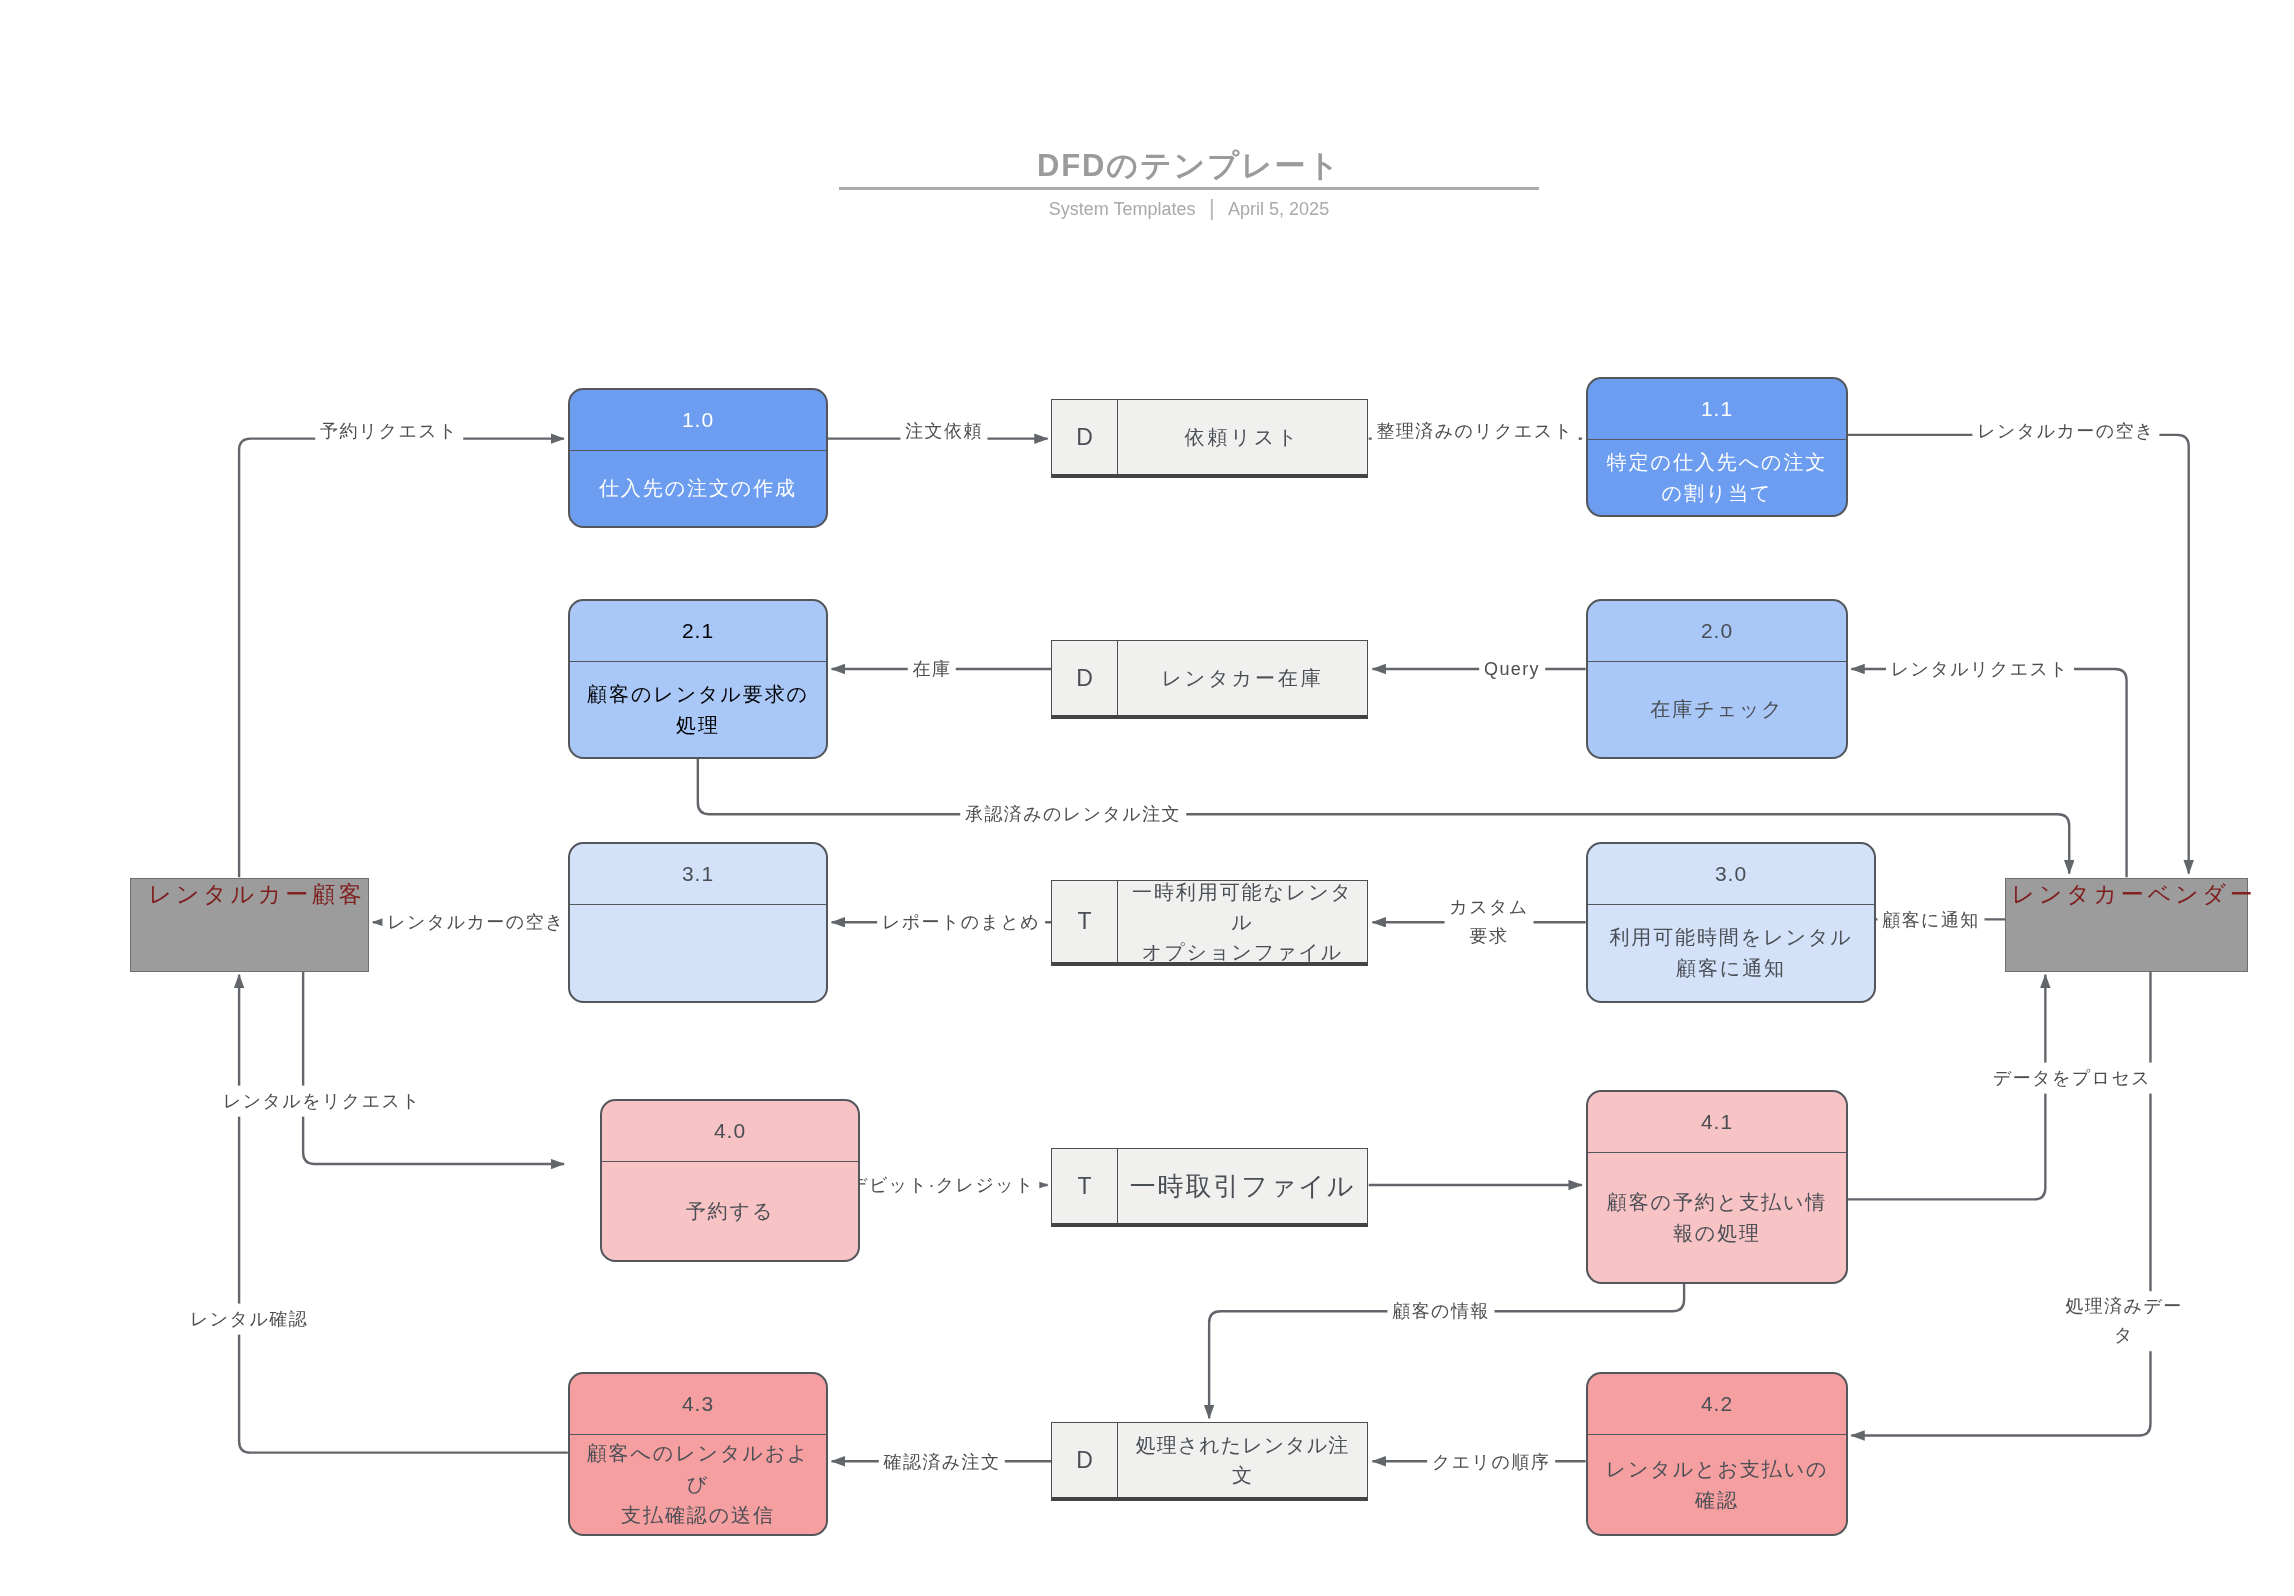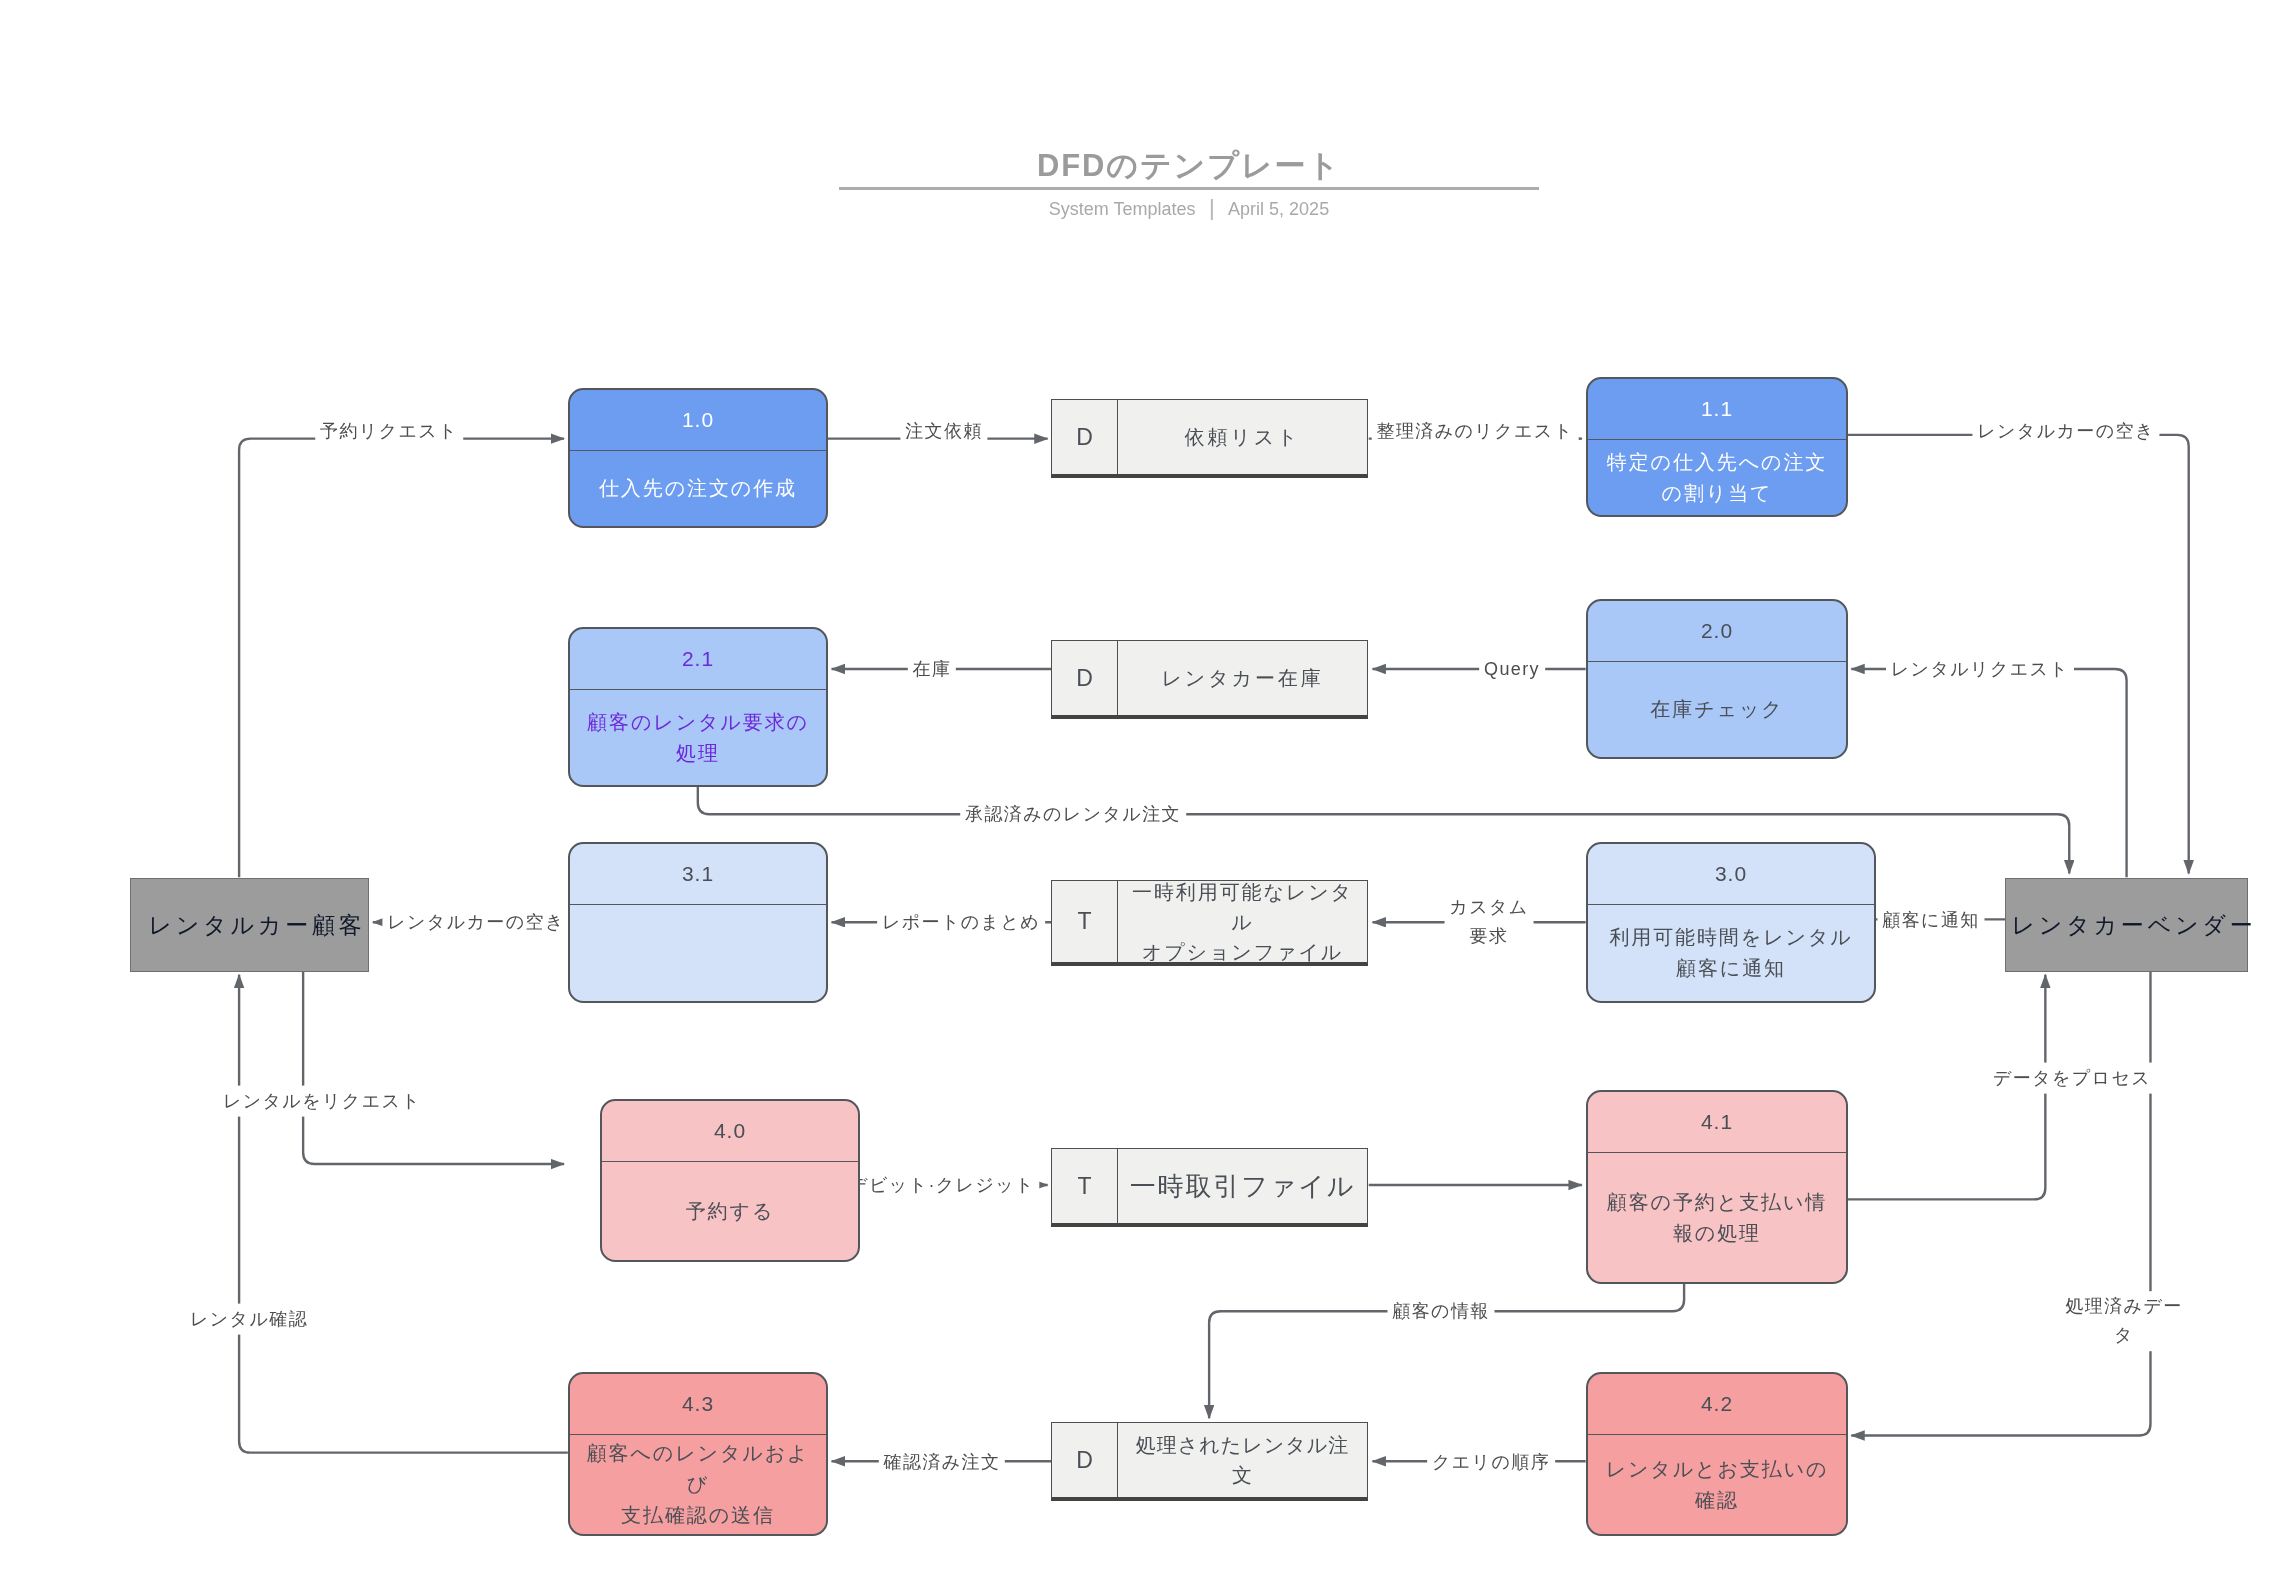--- a/index.html
+++ b/index.html
@@ -28,22 +28,22 @@
 
   .store{position:absolute;z-index:3;background:#F0F0EF;border:1.9px solid #4E4E4E;
          border-bottom:4.3px solid #434343;display:flex;box-sizing:border-box;}
   .s-tag{flex:0 0 65px;border-right:1.9px solid #4E4E4E;display:flex;align-items:center;justify-content:center;
          font-size:23px;color:#4A4E55;}
   .s-label{flex:1;display:flex;align-items:center;justify-content:center;text-align:center;
            font-size:20px;color:#4A4E55;letter-spacing:2.9px;line-height:1.5;white-space:pre-line;padding:0 7.6px;}
   .s-label.big{font-size:26px;letter-spacing:1.9px;}
 
   .entity{position:absolute;z-index:3;background:#9C9C9C;border:1.9px solid #6F6F6F;
-          display:flex;align-items:center;justify-content:center;box-sizing:border-box;
-          color:#0f172a;font-size:23px;letter-spacing:3.8px;white-space:nowrap;padding-left:15px;}
+          display:flex;align-items:flex-start;justify-content:center;box-sizing:border-box;
+          color:#7f1d1d;font-size:23px;letter-spacing:3.8px;white-space:nowrap;padding-left:15px;}
 
   
   .flabel{position:absolute;z-index:2;transform:translate(-50%,-50%);background:#ffffff;
           padding:1px 4.8px;font-size:18px;color:#4D4D4D;letter-spacing:1.4px;white-space:pre-line;
           text-align:center;line-height:1.6;}
 </style>
 </head>
 <body>
 
 <div class="canvas">
@@ -112,21 +112,21 @@
 
   <div class="process" style="left: 568px; top: 388px; width: 260px; height: 140px; background-color: rgb(108, 157, 240); color: rgb(255, 255, 255);">
     <div class="p-head">1.0</div>
     <div class="p-body">仕入先の注文の作成</div>
   </div>
   <div class="process" style="left: 1586px; top: 377px; width: 262px; height: 140px; background-color: rgb(108, 157, 240); color: rgb(255, 255, 255);">
     <div class="p-head">1.1</div>
     <div class="p-body">特定の仕入先への注文
 の割り当て</div>
   </div>
-  <div class="process" style="left: 568px; top: 599px; width: 260px; height: 160px; background-color: rgb(169, 200, 248); color: #6d28d9; margin-top: 28px;">
+  <div class="process" style="left: 568px; top: 599px; width: 260px; height: 160px; background-color: rgb(169, 200, 248); color: #000000;">
     <div class="p-head">2.1</div>
     <div class="p-body">顧客のレンタル要求の
 処理</div>
   </div>
   <div class="process" style="left: 1586px; top: 599px; width: 262px; height: 160px; background-color: rgb(169, 200, 248); color: rgb(74, 78, 85);">
     <div class="p-head">2.0</div>
     <div class="p-body">在庫チェック</div>
   </div>
   <div class="process" style="left: 568px; top: 842px; width: 260px; height: 161px; background-color: rgb(211, 226, 248); color: rgb(74, 78, 85);">
     <div class="p-head">3.1</div>

